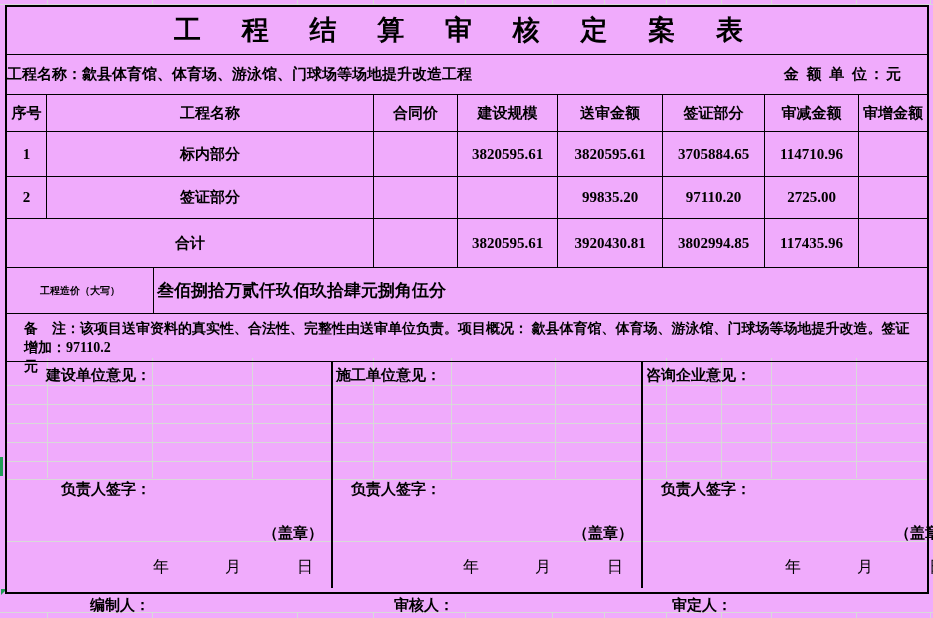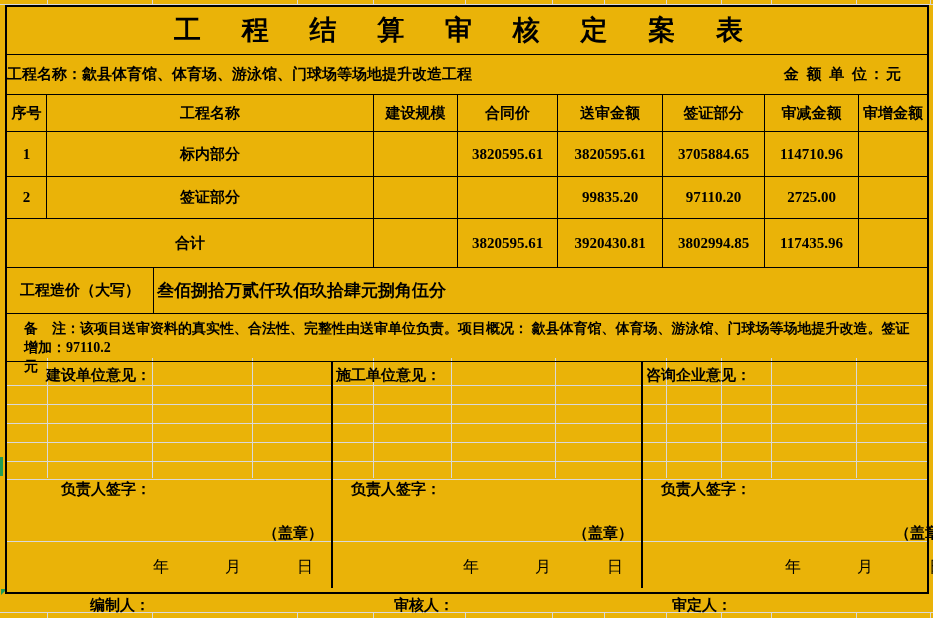--- a/index.html
+++ b/index.html
@@ -1,18 +1,18 @@
 <!DOCTYPE html>
 <html><head>
 <meta charset="utf-8">
 <style>
   * { margin:0; padding:0; box-sizing:border-box; }
   html,body { width:933px; height:618px; background:#fff; overflow:hidden;
     font-family:"Liberation Serif","DejaVu Serif",serif; color:#000; }
-  .sheet { position:relative; width:933px; height:618px; background:#eab308; }
+  .sheet { position:relative; width:933px; height:618px; background:#f0abfc; }
 
   
   .fline { position:absolute; background:#d9d9d9; }
   .fline.h { height:1px; }
   .fline.v { width:1px; }
 
   
   .tbl { position:absolute; left:5px; top:5px; width:924px; height:589px;
     border:2px solid #000; background:transparent; }
   .sec { width:100%; border-bottom:1px solid #000; position:relative; background:transparent; }
@@ -29,21 +29,21 @@
     grid-template-rows:37px 45px 42px 48px; }
   .c { border-right:1px solid #000; border-bottom:1px solid #000;
     display:flex; align-items:center; justify-content:center;
     font-size:15px; font-weight:bold; overflow:hidden; white-space:nowrap; }
   .c.lastcol { border-right:none; }
   .c.lastrow { border-bottom:none; }
   .c.span2 { grid-column:1 / span 2; }
 
   .daxie { height:46px; display:flex; }
   .daxie-label { width:147px; border-right:1px solid #000; display:flex;
-    align-items:center; justify-content:center; font-size:15px; font-weight:bold; white-space:nowrap; }
+    align-items:center; justify-content:center; font-size:10px; font-weight:bold; white-space:nowrap; }
   .daxie-value { flex:1; display:flex; align-items:center; padding-left:3px;
     font-size:17px; font-weight:bold; white-space:nowrap; }
 
   .remark { height:48px; font-size:14px; font-weight:bold; line-height:19px;
     padding:5px 4px 0 17px; }
 
   .opinions { height:226px; border-bottom:none; display:flex;margin-left:36px; }
   .opbox { position:relative; height:100%; background:transparent; }
   .opbox.b1 { width:290px; border-right:2px solid #000; }
   .opbox.b2 { width:310px; border-right:2px solid #000; }
@@ -121,22 +121,22 @@
 
     <div class="sec proj-row">
       <div class="proj-left"><span>工程名称：</span><span>歙县体育馆、体育场、游泳馆、门球场等场地提升改造工程</span></div>
       <div class="proj-right">金 额 单 位：元</div>
     </div>
 
     <div class="sec grid">
 
       <div class="c">序号</div>
       <div class="c">工程名称</div>
+      <div class="c">合同价</div>
       <div class="c">建设规模</div>
-      <div class="c">合同价</div>
       <div class="c">送审金额</div>
       <div class="c">签证部分</div>
       <div class="c">审减金额</div>
       <div class="c lastcol">审增金额</div>
 
       <div class="c">1</div>
       <div class="c">标内部分</div>
       <div class="c"></div>
       <div class="c">3820595.61</div>
       <div class="c">3820595.61</div>

